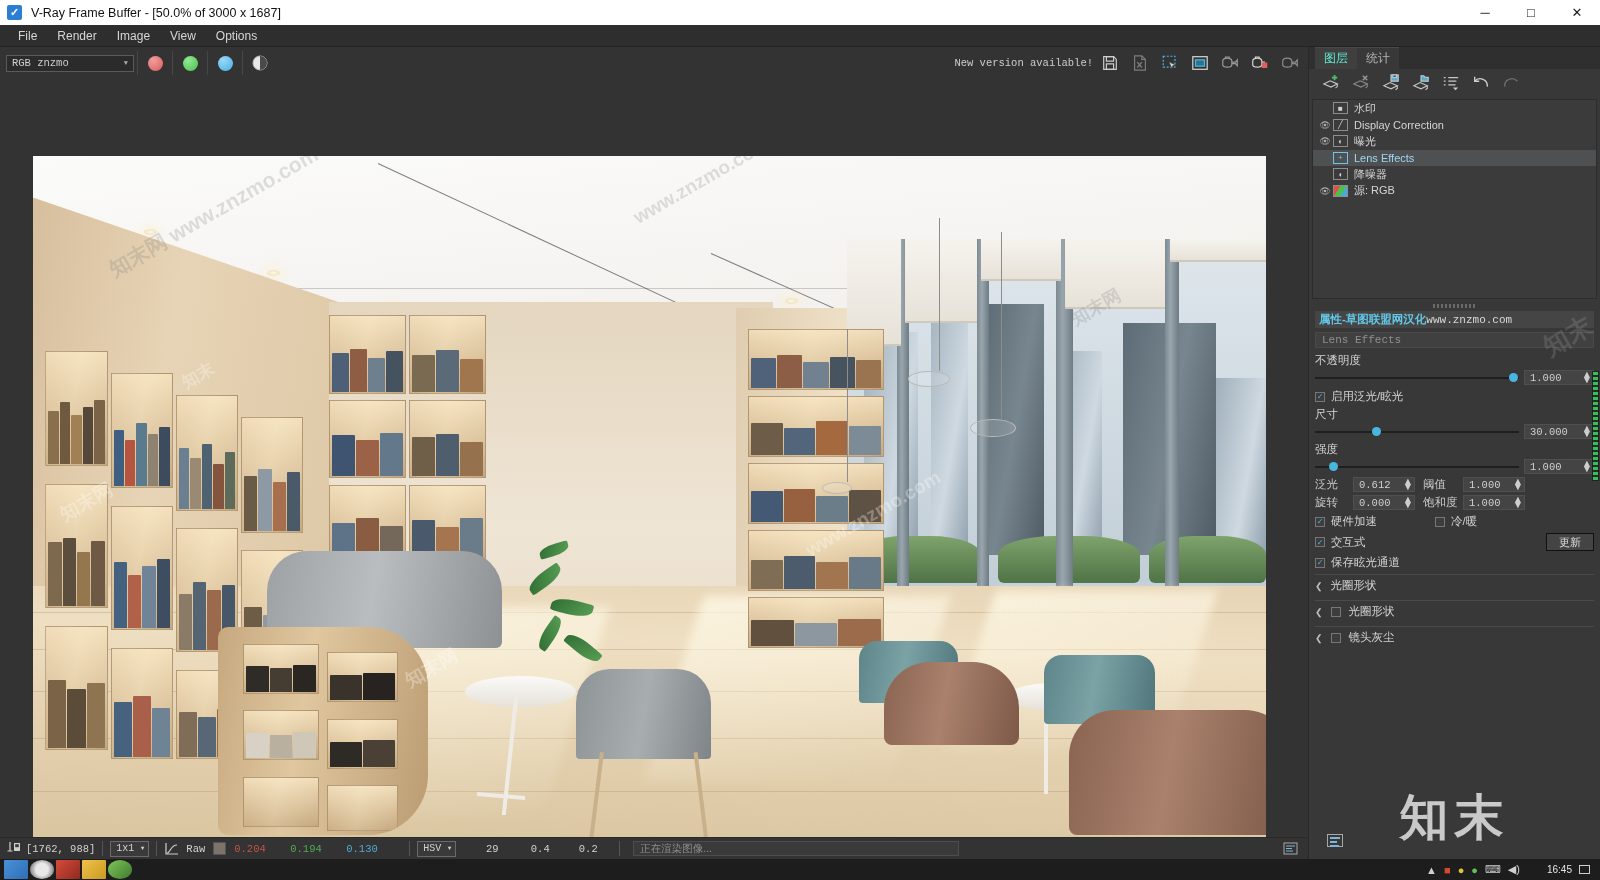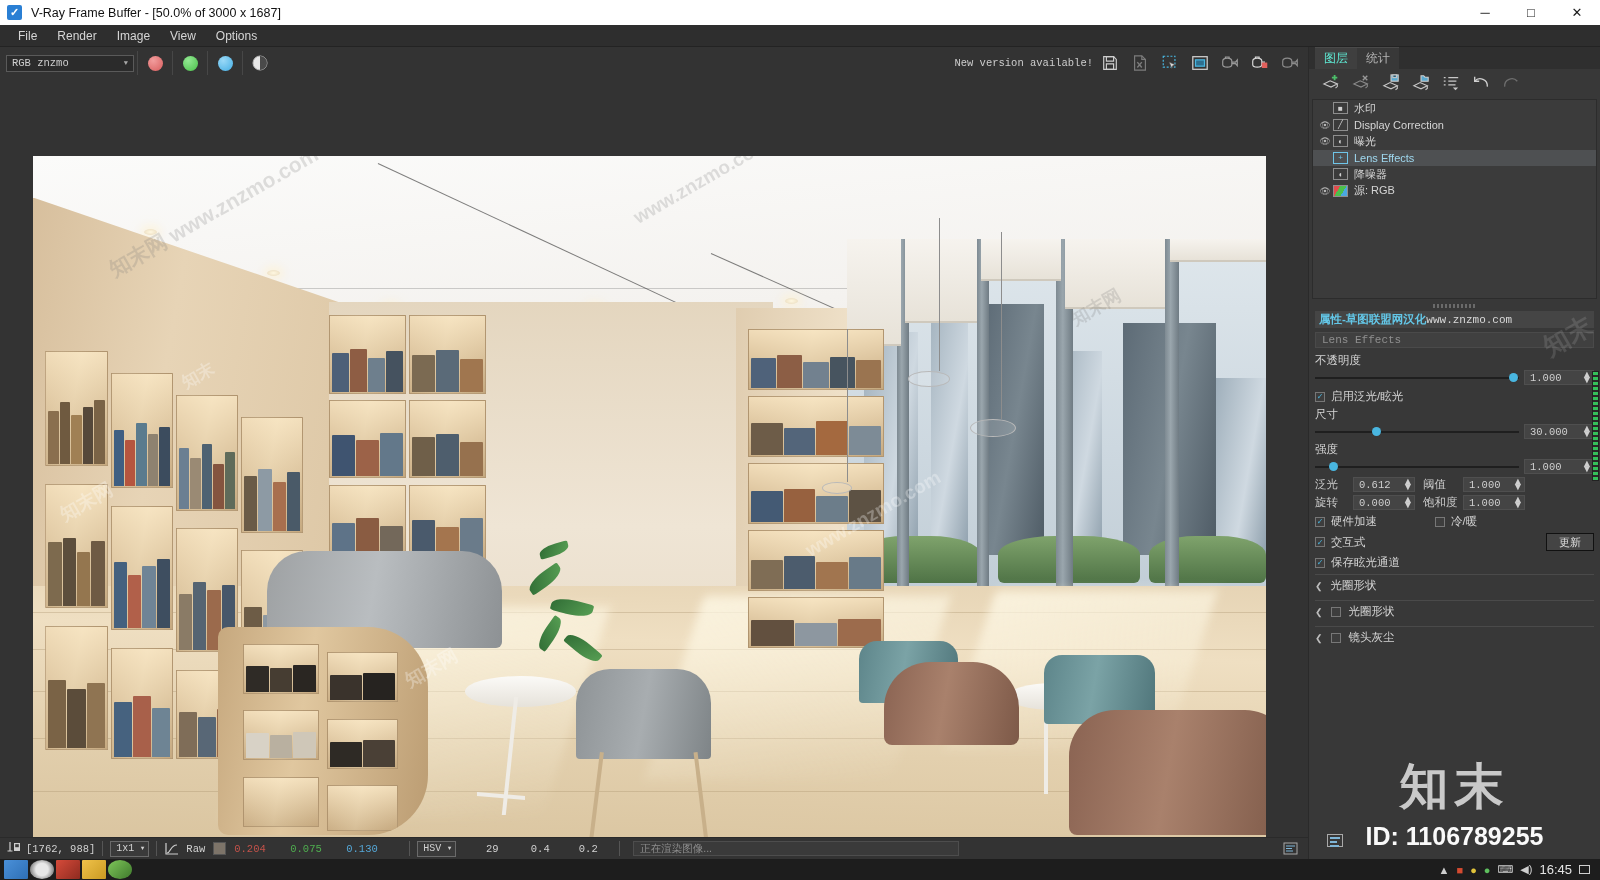--- a/index.html
+++ b/index.html
@@ -227,21 +227,21 @@
   #brand-id { font-size:25px; color:#fafafa; font-weight:bold; margin-top:2px; }
   #ctxicon { position:absolute; left:18px; bottom:12px; width:16px; height:13px;
     border:1px solid #a9a9a9; }
 
   
   #taskbar { height:21px; background:#1d1d1d; display:flex; align-items:center;
     padding:0 4px; }
   .tkicon { width:24px; height:19px; margin-right:2px; border-radius:1px; }
   #tray { margin-left:auto; display:flex; align-items:center; gap:7px;
     padding-right:6px; }
-  #clock { font-size:13px; color:#e4e4e4; line-height:1; }
+  #clock { font-size:10px; color:#e4e4e4; line-height:1;margin-left:20px; }
   .trayglyph { font-size:11px; color:#cfcfcf; }
 </style>
 </head>
 <body>
 
 <div id="titlebar">
   <div id="app-icon">✓</div>
   <div id="title-text">V-Ray Frame Buffer - [50.0% of 3000 x 1687]</div>
   <div id="win-ctl">
     <div class="wbtn">─</div>
@@ -696,21 +696,21 @@
         <span class="caret">▼</span>
       </div>
       <div class="sb-sep"></div>
       <svg width="16" height="14" viewBox="0 0 16 14" style="margin-right:6px">
         <path d="M2 1v11h12" stroke="#cfcfcf" stroke-width="1.2" fill="none"></path>
         <path d="M3 11C7 11 6 3 13 3" stroke="#cfcfcf" stroke-width="1.2" fill="none"></path>
       </svg>
       <div class="sb-t">Raw</div>
       <div id="pxbox" style="margin:0 8px"></div>
       <div class="sb-t" style="color:#c4524a;width:56px">0.204</div>
-      <div class="sb-t" style="color:#4fae4f;width:56px">0.075</div>
+      <div class="sb-t" style="color:#4fae4f;width:56px">0.194</div>
       <div class="sb-t" style="color:#55a8d8;width:56px">0.130</div>
       <div class="sb-sep"></div>
       <div class="combo-sm">
         <span>HSV</span>
         <span class="caret">▼</span>
       </div>
       <div class="sb-t" style="width:48px;text-align:center;margin-left:12px">29</div>
       <div class="sb-t" style="width:48px;text-align:center">0.4</div>
       <div class="sb-t" style="width:48px;text-align:center">0.2</div>
       <div class="sb-sep"></div>
@@ -932,21 +932,20 @@
       <div id="vscroll"></div>
 
       <div id="ctxicon">
         <div style="height:2px;background:#7fb6d8;margin:2px 2px 0"></div>
         <div style="height:2px;background:#7fb6d8;margin:2px 5px 0 2px"></div>
         <div style="height:2px;background:#7fb6d8;margin:2px 3px 0 2px"></div>
       </div>
 
       <div id="brand">
         <div id="brand-logo">知末</div>
-        <div id="brand-id">ID: 1106789255</div>
       </div>
     </div>
   </div>
 </div>
 
 <div id="taskbar">
   <div class="tkicon" style="background:linear-gradient(135deg,#4a90d9,#2e6fb5)"></div>
   <div class="tkicon" style="background:radial-gradient(circle,#e8e8e8 40%,#4a4a4a);border-radius:50%"></div>
   <div class="tkicon" style="background:linear-gradient(135deg,#d64b3a,#8e2b20)"></div>
   <div class="tkicon" style="background:linear-gradient(135deg,#f0c24a,#c99a22)"></div>

